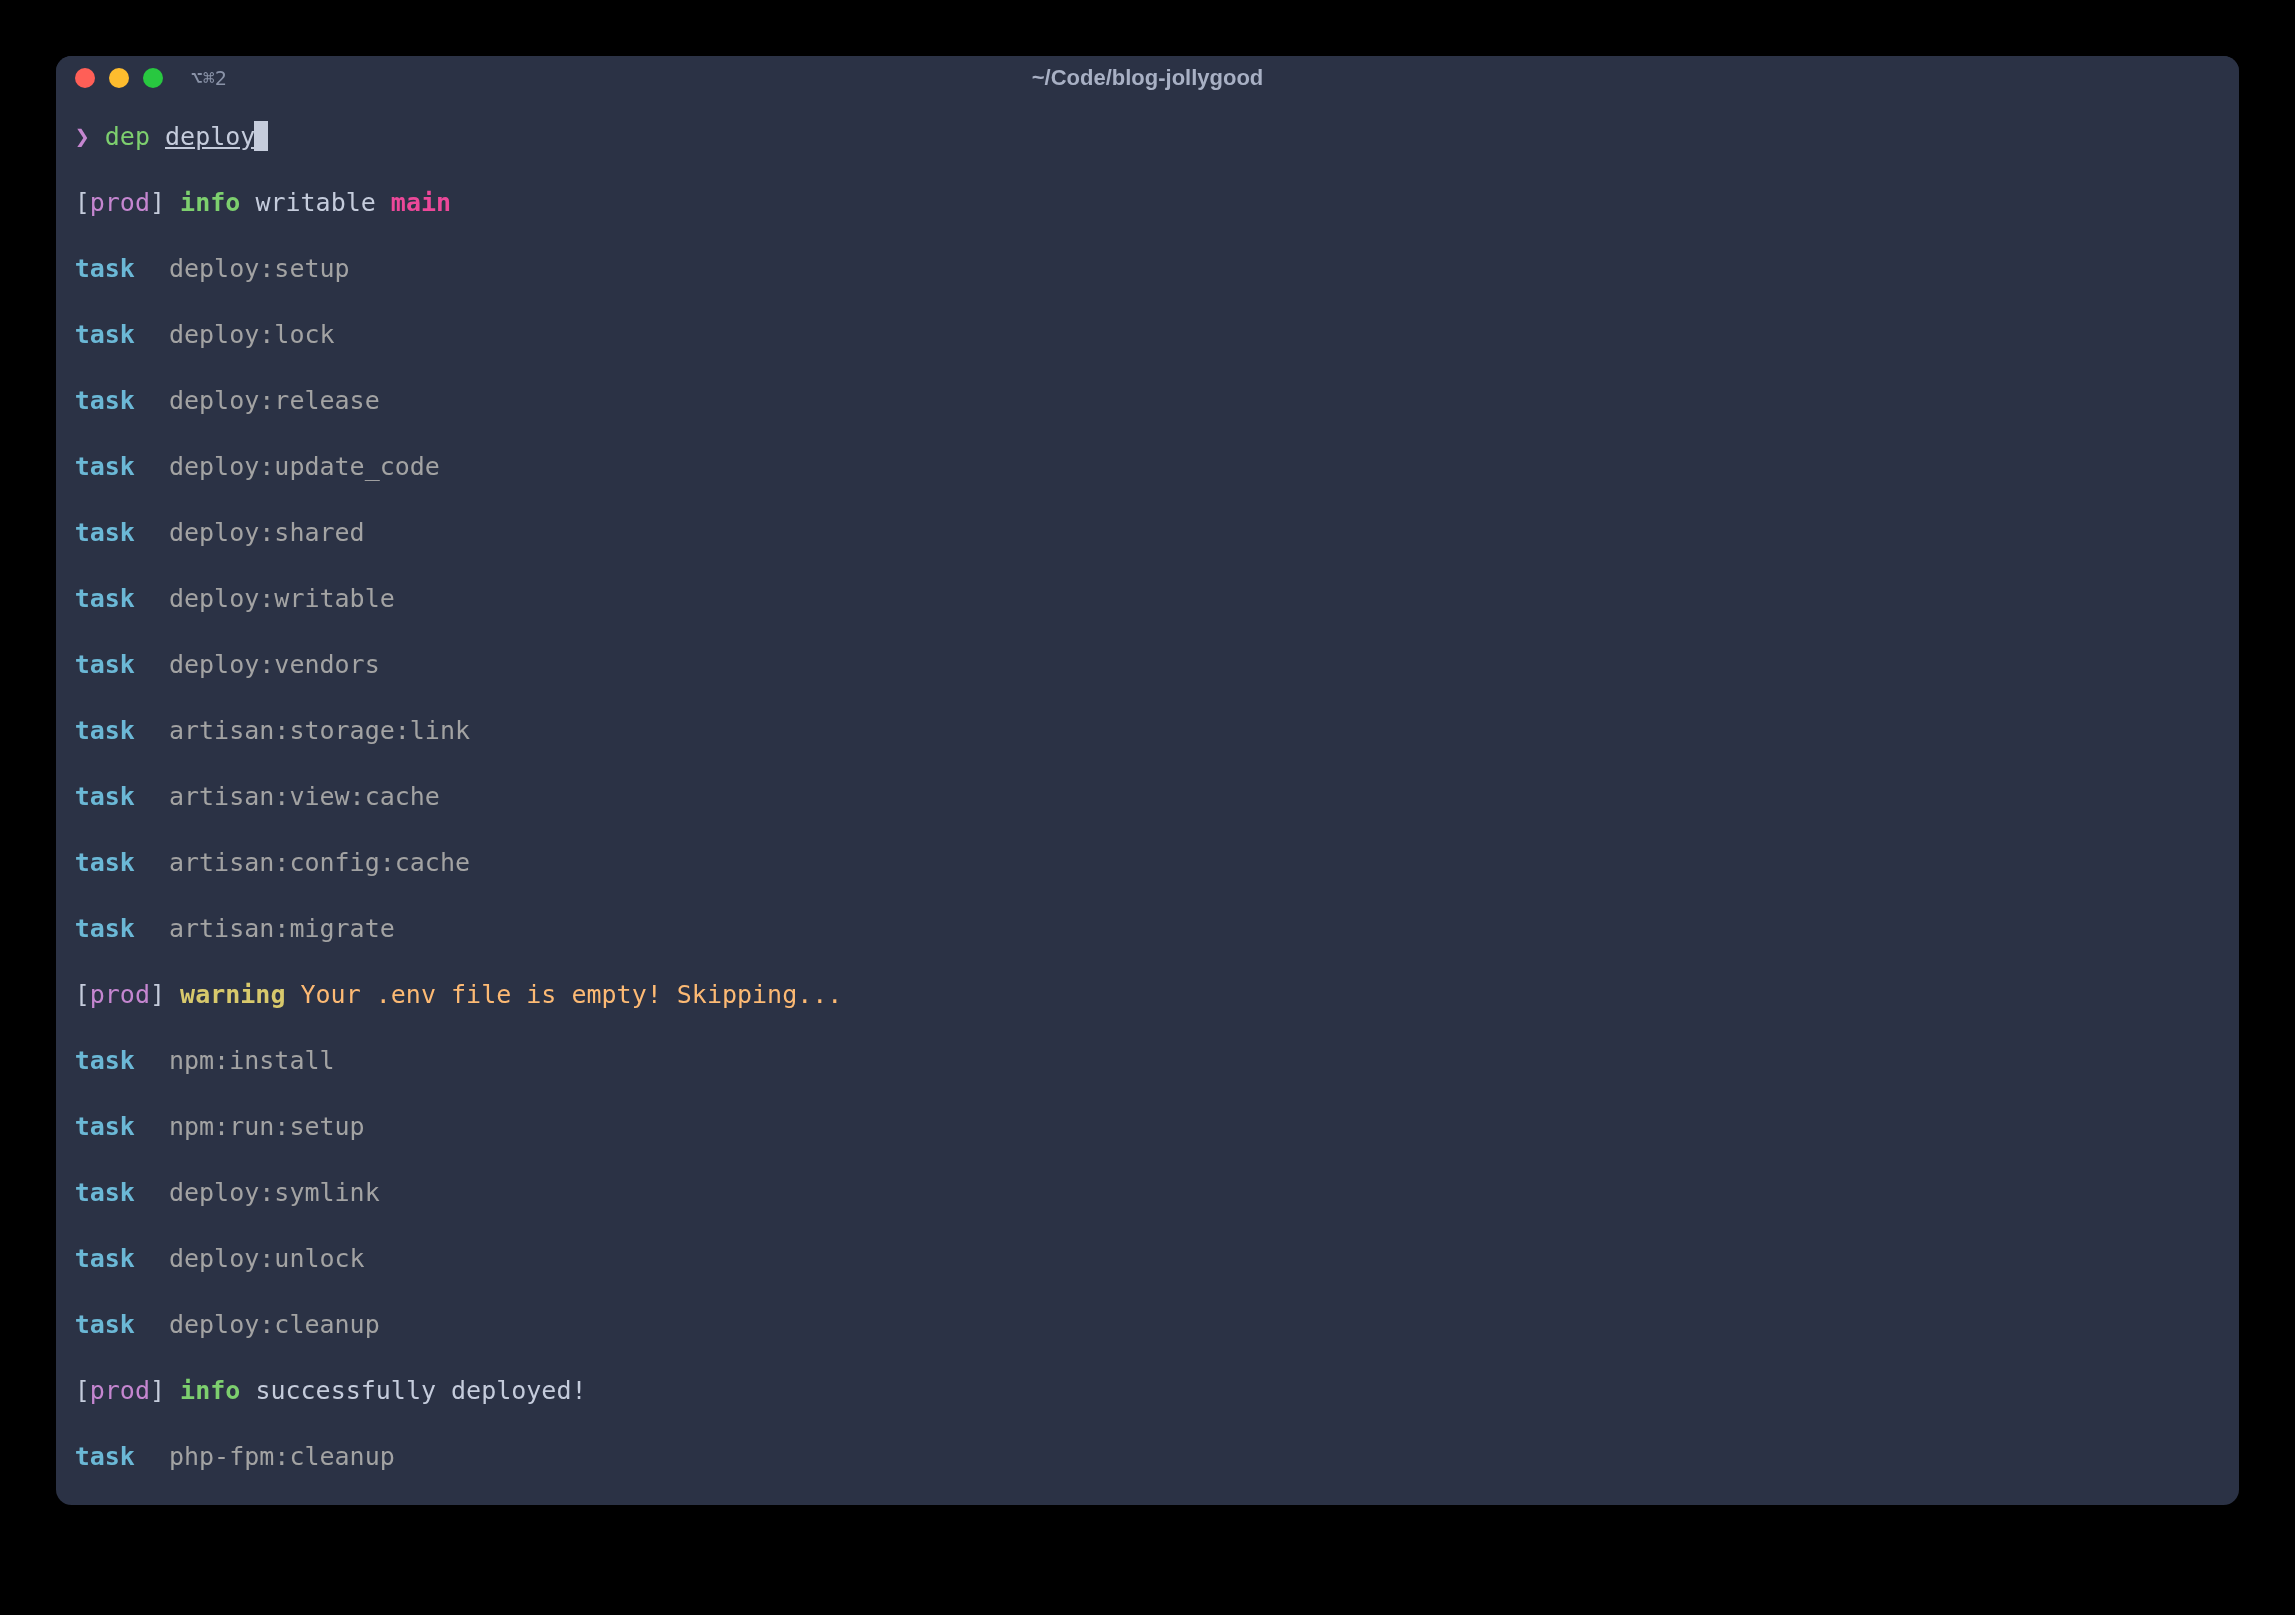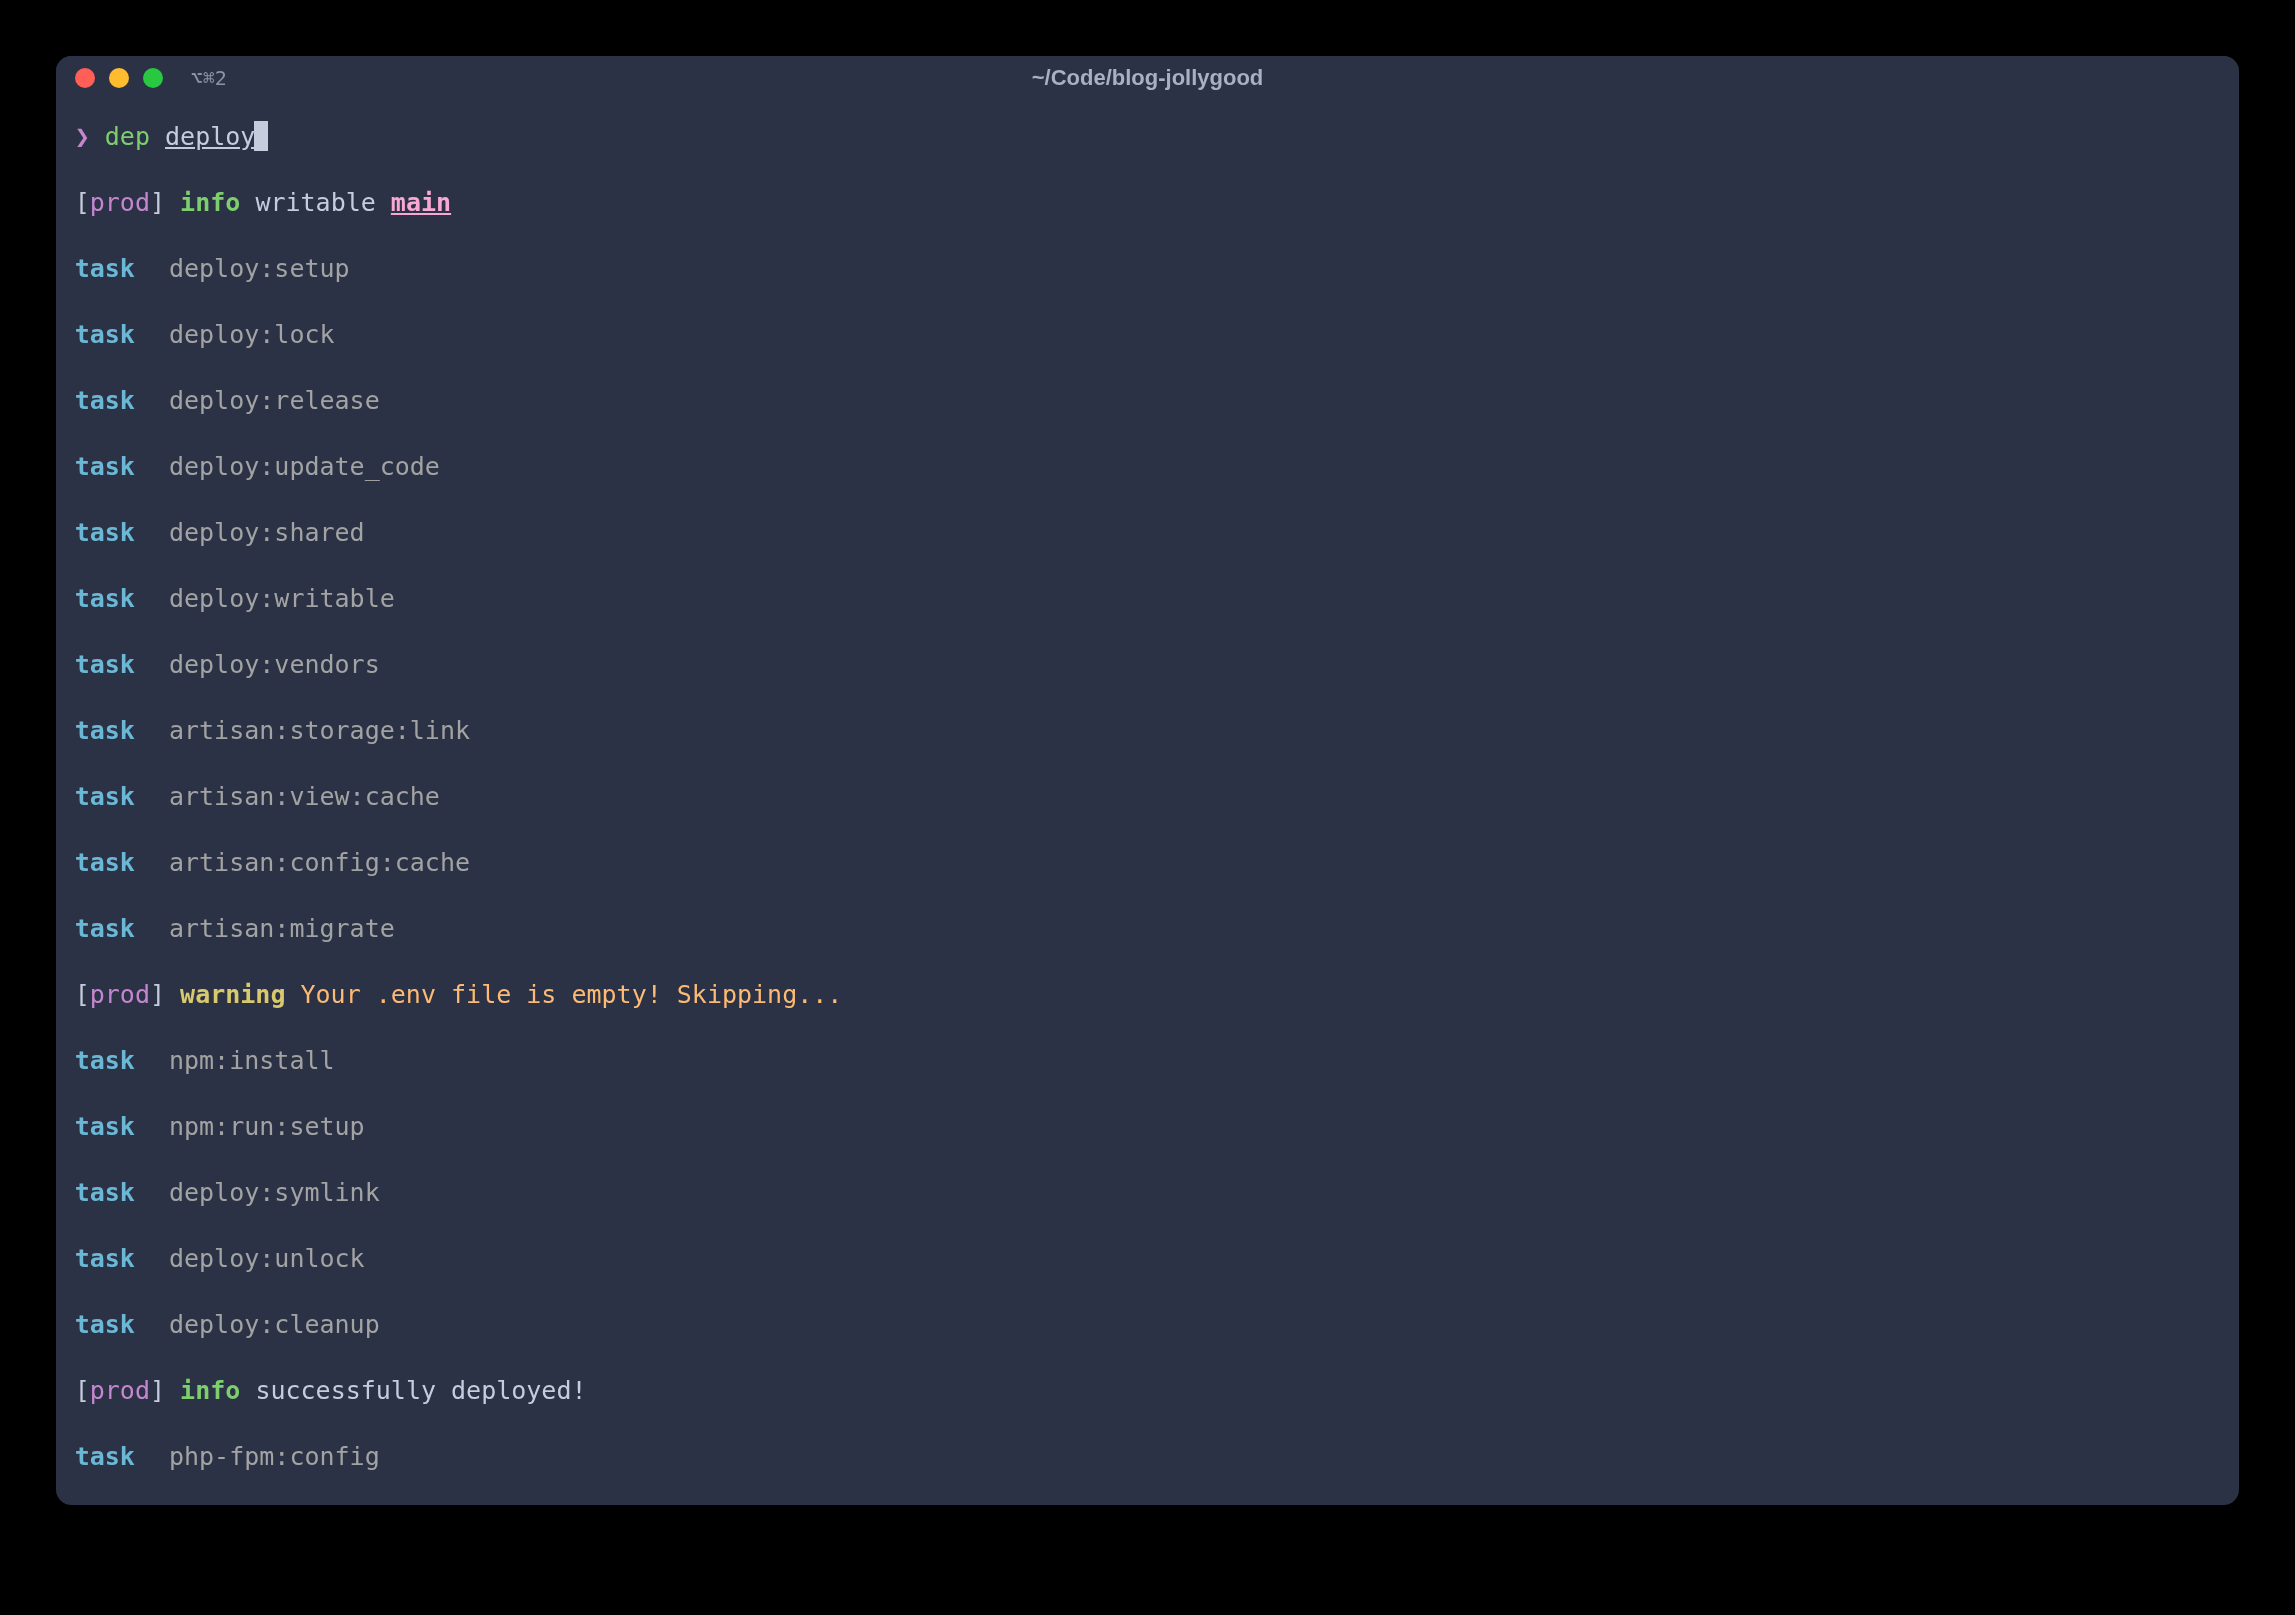--- a/index.html
+++ b/index.html
@@ -96,21 +96,21 @@
       background: #c5ccdc;
       vertical-align: text-bottom;
       margin-left: -1.6px;
     }
     
     .bracket { color: #c5ccdc; }
     .host { color: #c586d0; }
     .info-label { color: #7dcf6e; font-weight: bold; }
     .warning-label { color: #d8c96c; font-weight: bold; }
     .warning-text { color: #fdba74; }
-    .branch { color: #f9a8d4; font-weight: bold; text-decoration: underline; }
+    .branch { color: #ec4899; font-weight: bold; }
     .task-label { color: #6bb8d6; font-weight: bold; }
     .task-name { color: #a3a3a3; margin-left: 19px; }
     .plain { color: #c5ccdc; }
   </style>
 </head>
 <body>
 
 <div class="terminal-window">
   <div class="titlebar">
     <div class="traffic-lights">
@@ -137,17 +137,17 @@
         <div class="line"><span class="task-label">task</span> <span class="task-name">artisan:view:cache</span></div>
         <div class="line"><span class="task-label">task</span> <span class="task-name">artisan:config:cache</span></div>
         <div class="line"><span class="task-label">task</span> <span class="task-name">artisan:migrate</span></div>
         <div class="line"><span class="bracket">[</span><span class="host">prod</span><span class="bracket">]</span> <span class="warning-label">warning</span> <span class="warning-text">Your .env file is empty! Skipping...</span></div>
         <div class="line"><span class="task-label">task</span> <span class="task-name">npm:install</span></div>
         <div class="line"><span class="task-label">task</span> <span class="task-name">npm:run:setup</span></div>
         <div class="line"><span class="task-label">task</span> <span class="task-name">deploy:symlink</span></div>
         <div class="line"><span class="task-label">task</span> <span class="task-name">deploy:unlock</span></div>
         <div class="line"><span class="task-label">task</span> <span class="task-name">deploy:cleanup</span></div>
         <div class="line"><span class="bracket">[</span><span class="host">prod</span><span class="bracket">]</span> <span class="info-label">info</span> <span class="plain">successfully deployed!</span></div>
-        <div class="line"><span class="task-label">task</span> <span class="task-name">php-fpm:config</span></div>
+        <div class="line"><span class="task-label">task</span> <span class="task-name">php-fpm:cleanup</span></div>
       </div>
   </div>
 </div>
 
 
 </body></html>

